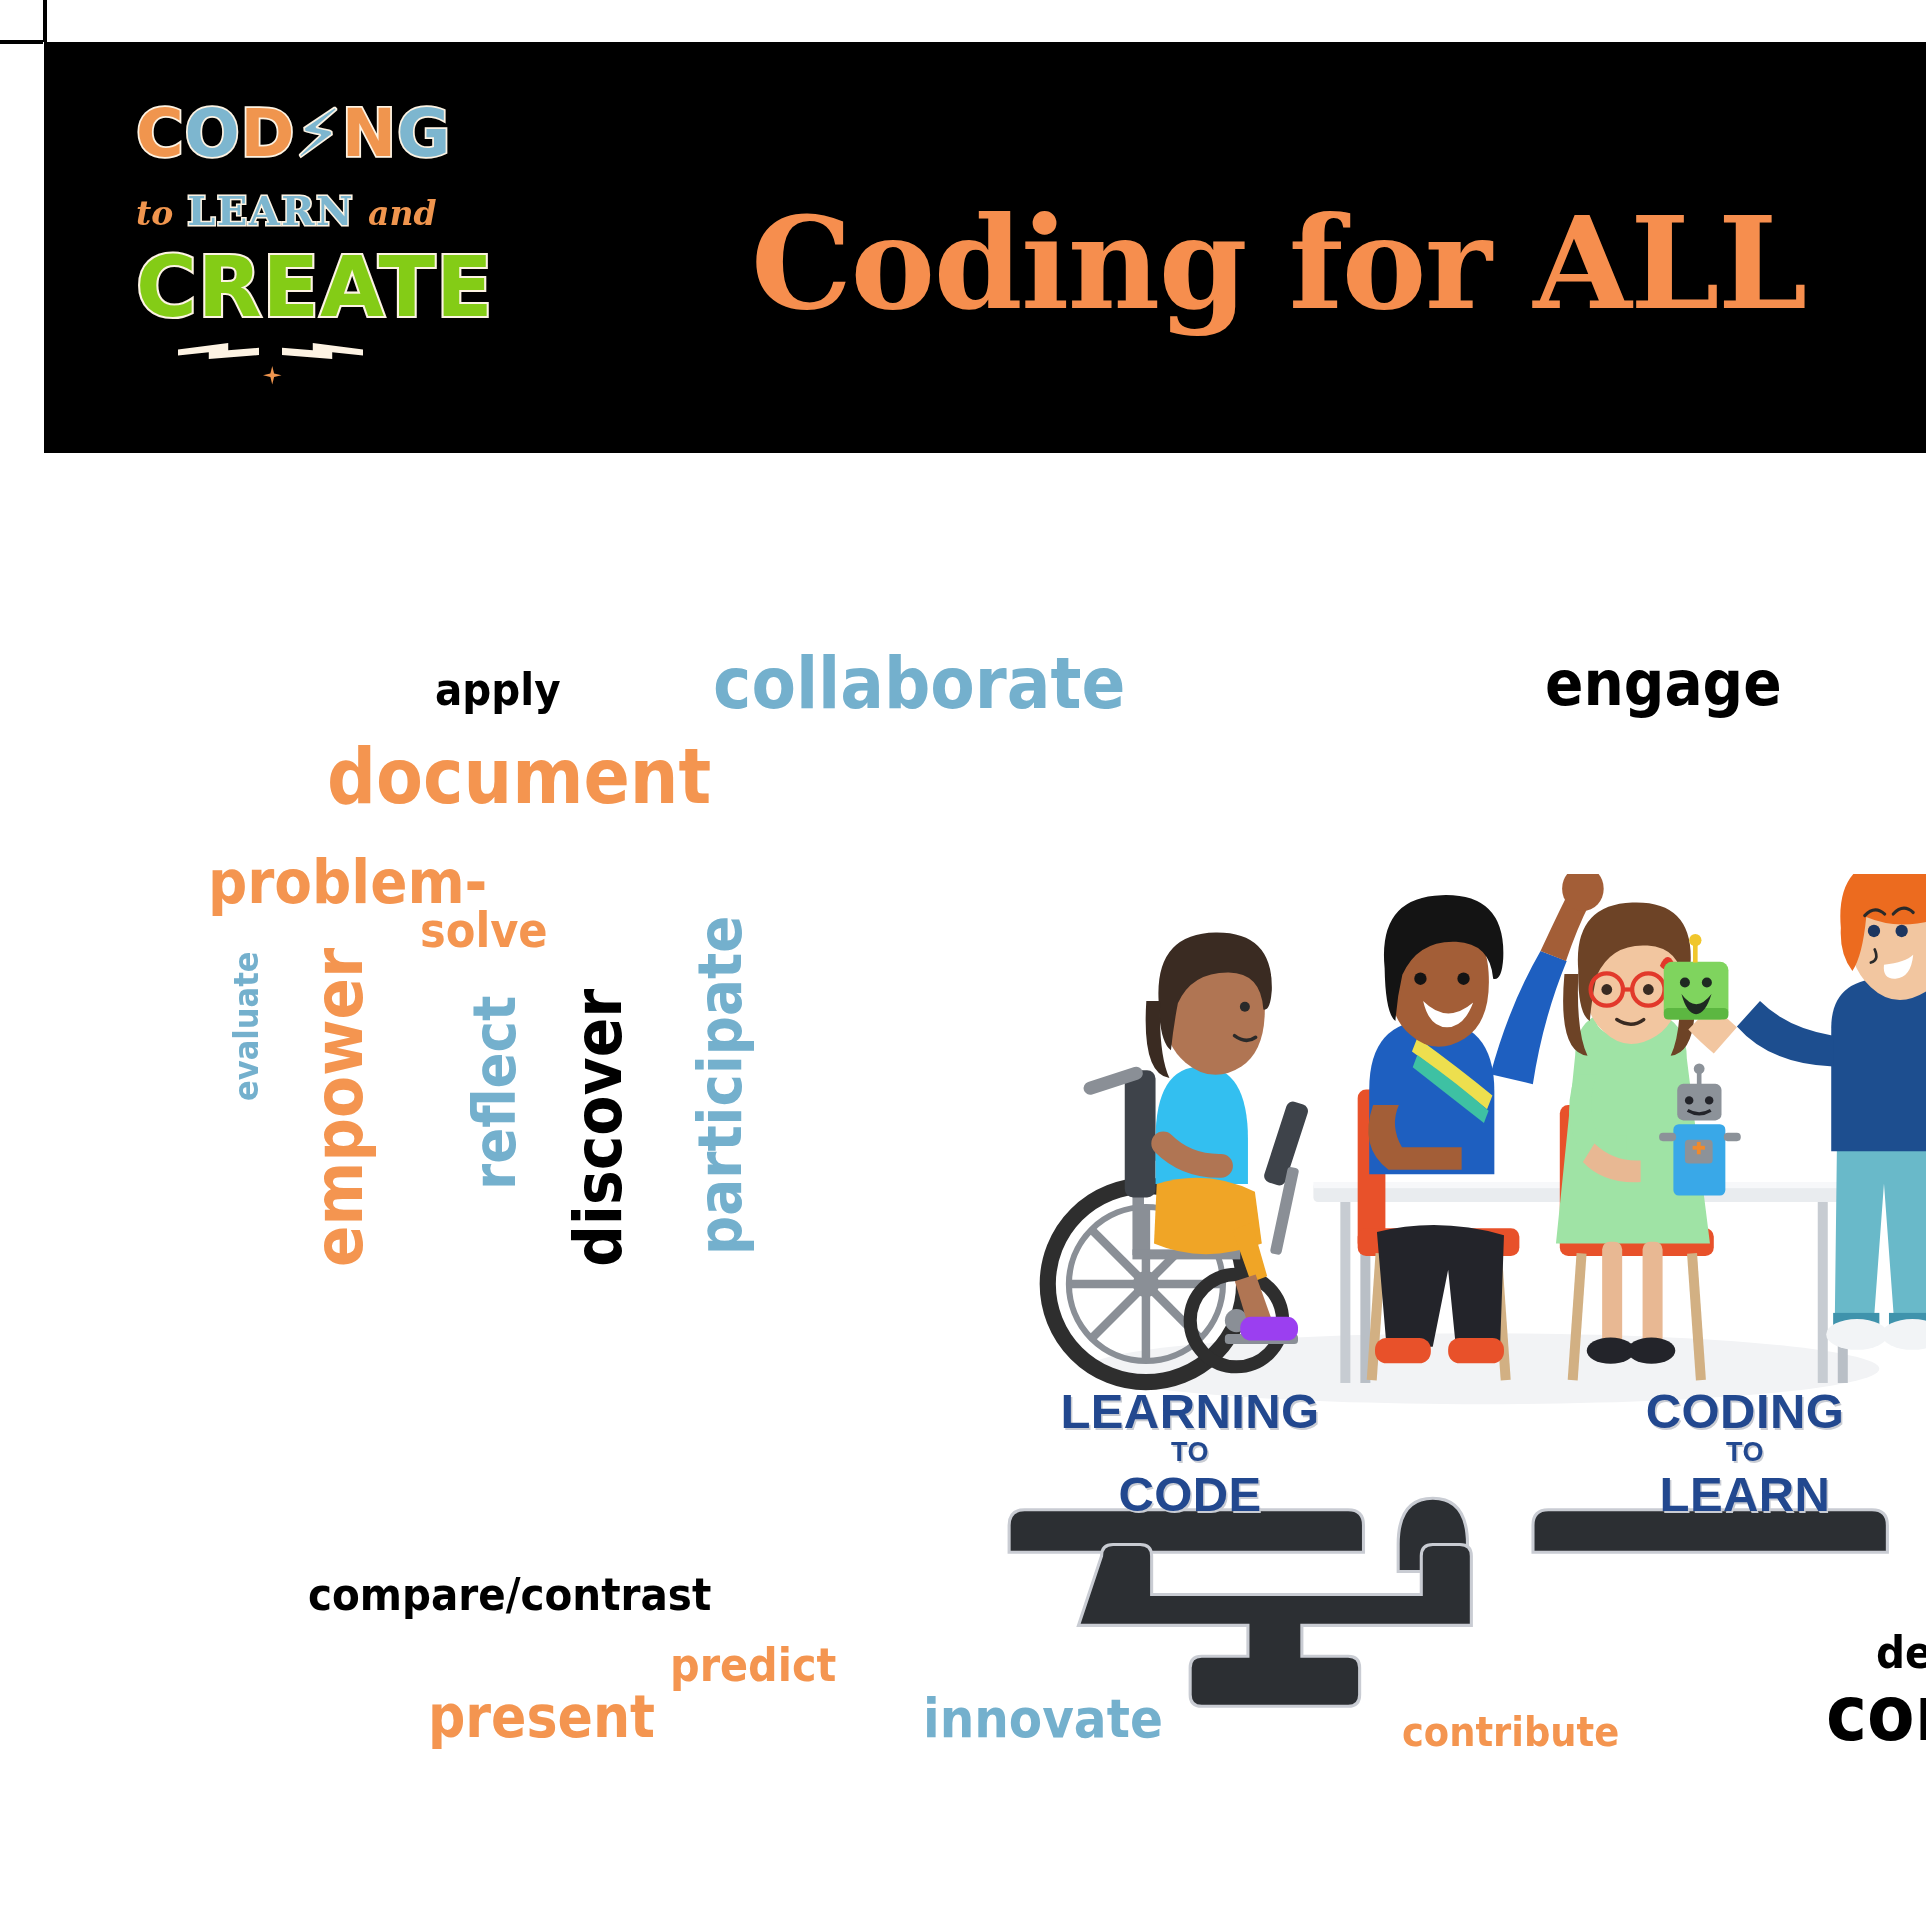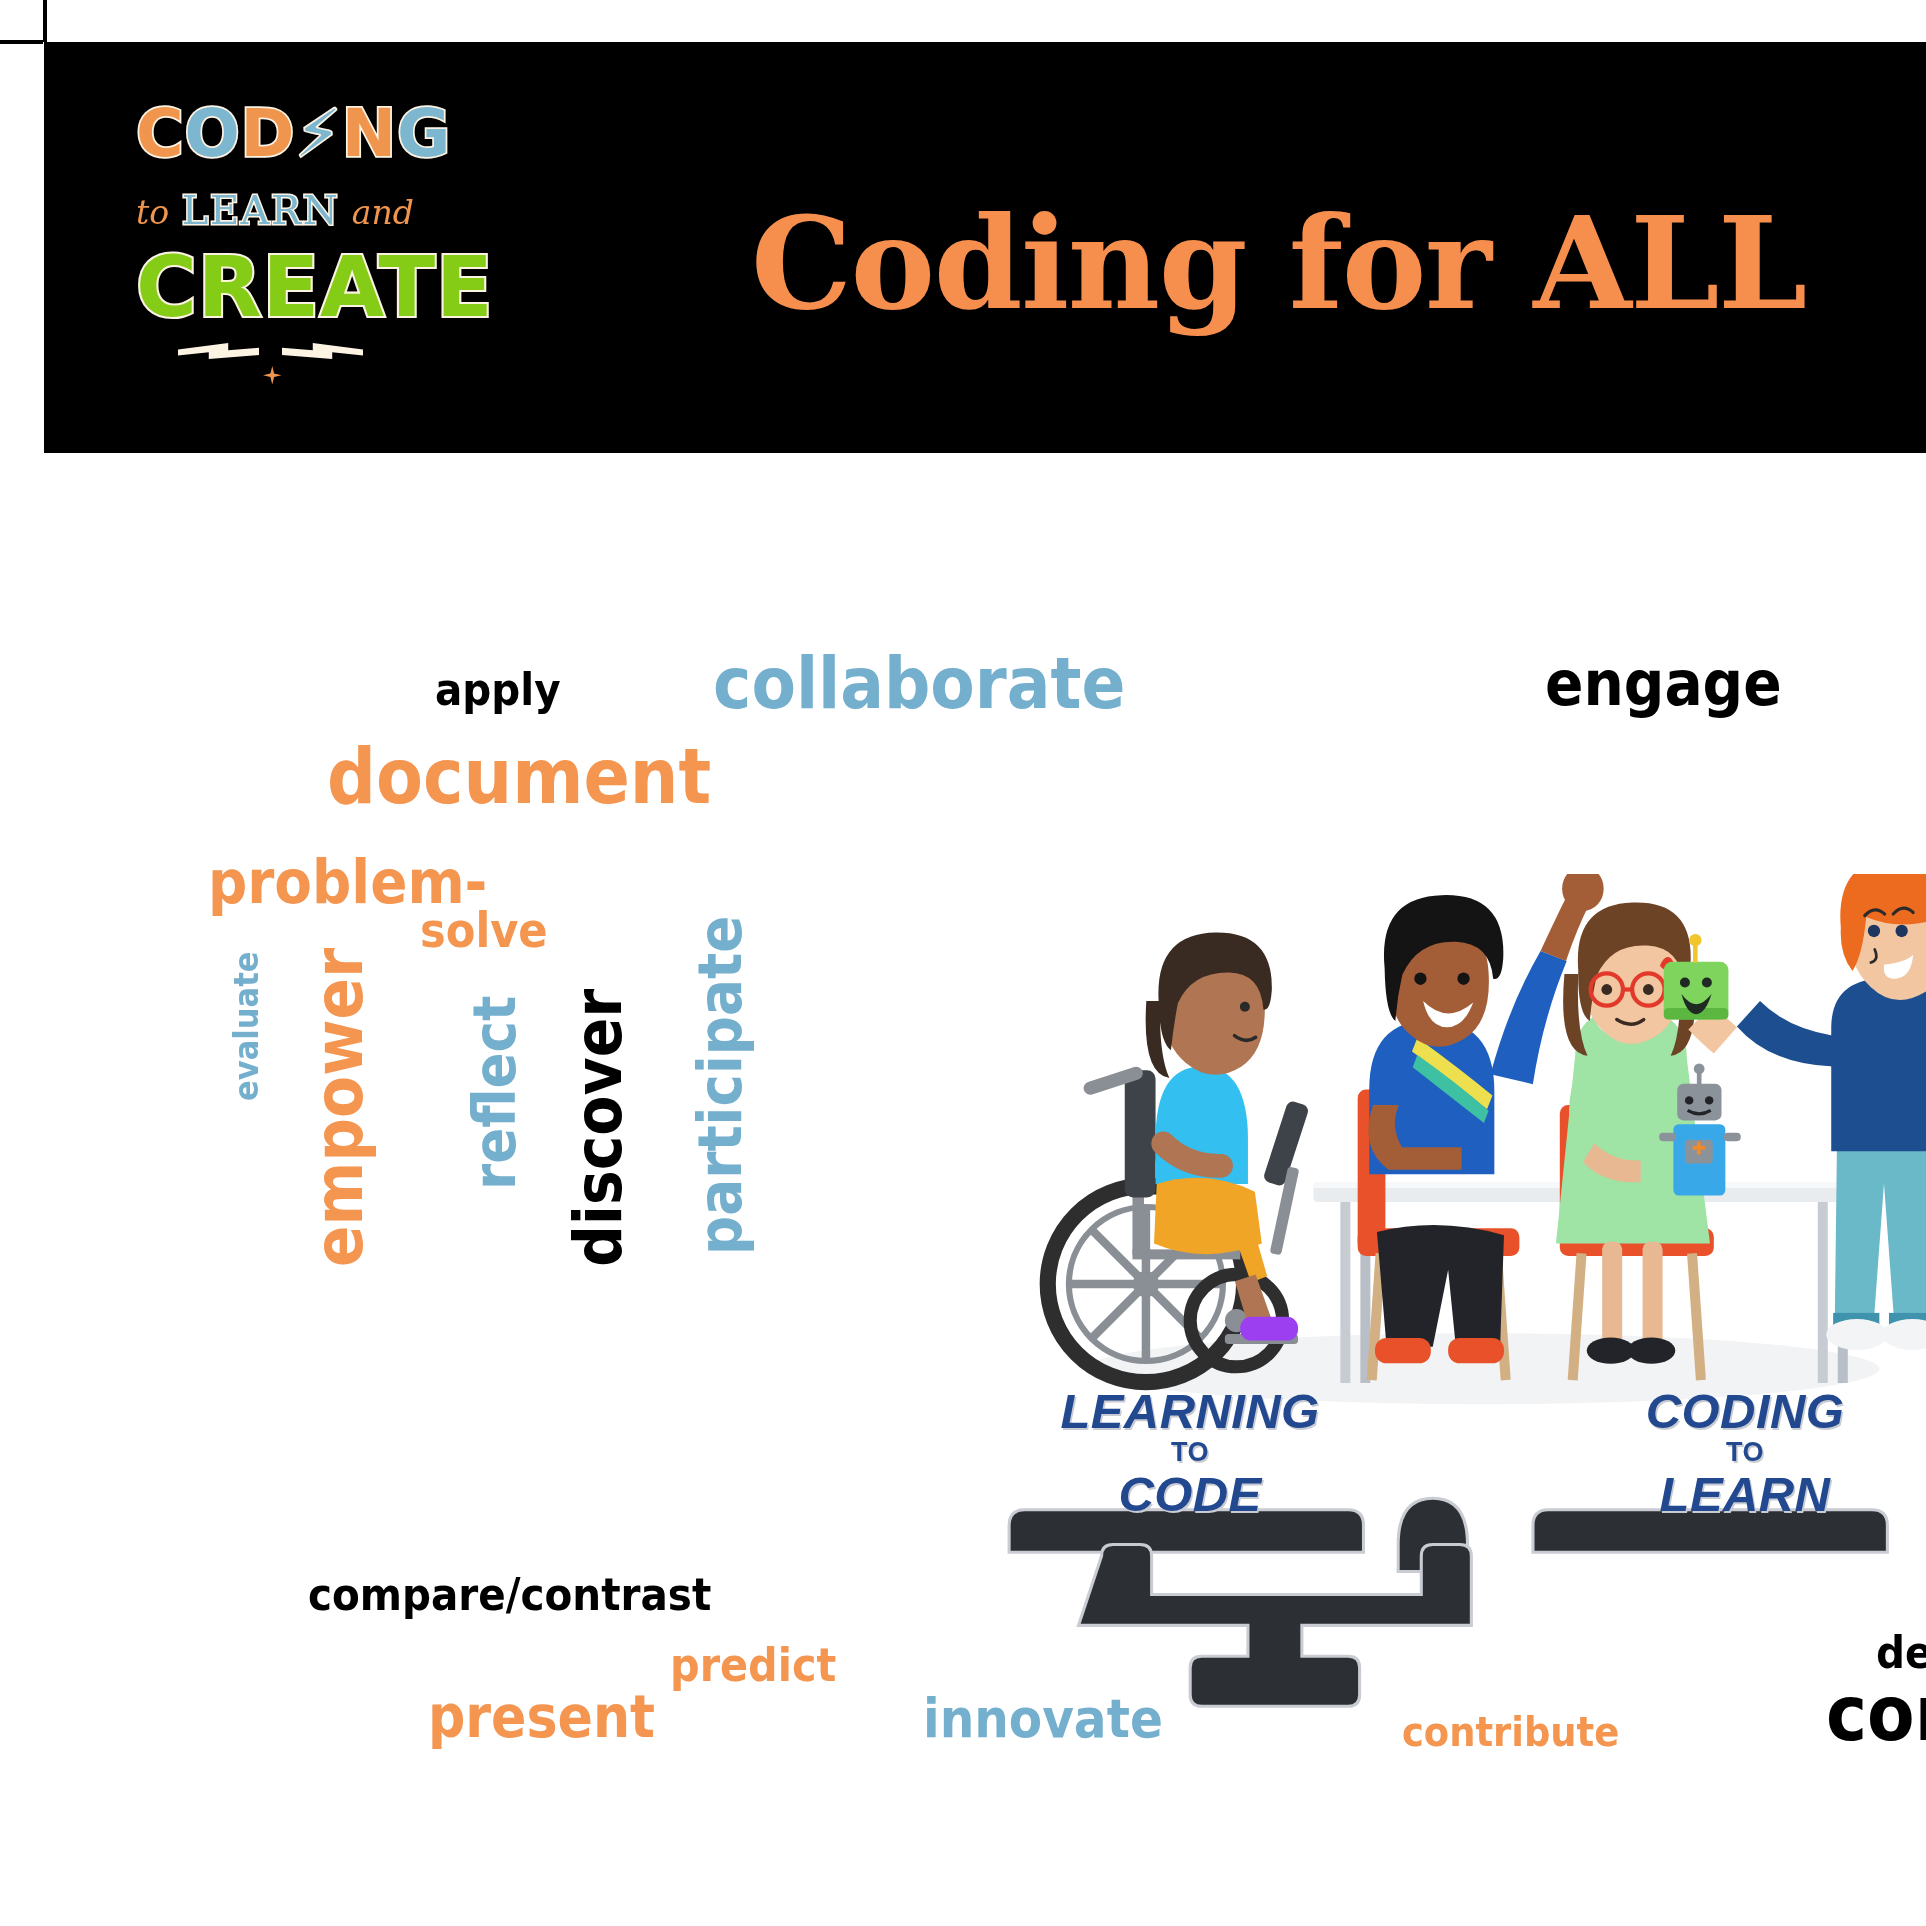--- a/index.html
+++ b/index.html
@@ -13,21 +13,21 @@
   #header-band{position:absolute;left:44px;top:42px;width:2823px;height:411px;background:#000000;}
 
   
   #logo{position:absolute;left:137px;top:96px;width:270px;height:304px;}
   .logo-line{position:absolute;width:100%;text-align:center;white-space:nowrap;}
   .logo-coding{top:0;font-size:65px;font-weight:bold;letter-spacing:0.8px;
      font-family:"DejaVu Sans", sans-serif;}
   .logo-coding span{display:inline-block;-webkit-text-stroke:3.5px #fdf3e3;paint-order:stroke fill;}
   .lg-o{color:#f0954e;}
   .lg-b{color:#7db6cf;}
-  .logo-mid{top:91px;font-size:40px;font-weight:normal;font-family:"DejaVu Serif",serif;}
+  .logo-mid{top:91px;font-size:40px;font-weight:bold;font-family:"DejaVu Serif",serif;}
   .logo-mid .it{font-style:italic;color:#f0954e;font-size:33px;font-family:"DejaVu Serif",serif;}
   .logo-mid .lrn{color:#7db6cf;-webkit-text-stroke:3.1px #fdf3e3;paint-order:stroke fill;letter-spacing:1.5px;}
   .logo-create{top:143px;font-size:83px;font-weight:bold;color:#84cc16;letter-spacing:0.8px;
       font-family:"DejaVu Sans", sans-serif;-webkit-text-stroke:4.2px #fdf3e3;paint-order:stroke fill;}
   .bolt-l,.bolt-r{position:absolute;top:247px;width:81px;height:16px;background:#fdf3e3;}
   .bolt-l{left:42px;clip-path:polygon(0 40%,62% 0,62% 45%,100% 30%,100% 75%,38% 100%,38% 58%,0 78%);}
   .bolt-r{left:146px;clip-path:polygon(0 30%,38% 45%,38% 0,100% 40%,100% 78%,62% 58%,62% 100%,0 75%);}
   .spark{position:absolute;left:127px;top:270px;width:18.5px;height:18.5px;background:#f0954e;
      clip-path:polygon(50% 0,60% 40%,100% 50%,60% 60%,50% 100%,40% 60%,0 50%,40% 40%);}
 
@@ -49,21 +49,21 @@
   #ill-svg{width:100%;height:100%;display:block;}
 
   
   #balance{position:absolute;left:986px;top:1371px;width:963px;height:347px;}
   #bal-svg{width:100%;height:100%;display:block;}
   .bal-label{position:absolute;text-align:center;color:#22488f;font-weight:bold;
      font-family:"Liberation Sans", sans-serif;letter-spacing:0.4px;
      text-shadow:1.5px 1.5px 0 #c9ccd3;}
   #lbl-left{left:986px;top:1387px;width:408px;}
   #lbl-right{left:1541px;top:1387px;width:408px;}
-  .bal-big{font-size:49px;line-height:1.0;font-style:italic;}
+  .bal-big{font-size:49px;line-height:1.0;}
   .bal-to{font-size:27px;line-height:1.25;}
 </style>
 </head>
 <body>
 
 <div class="cropmark" style="left:43px;top:0;width:4.2px;height:42px;"></div>
 <div class="cropmark" style="left:0;top:40px;width:43px;height:4.2px;"></div>
 
 <div id="header-band">
 

